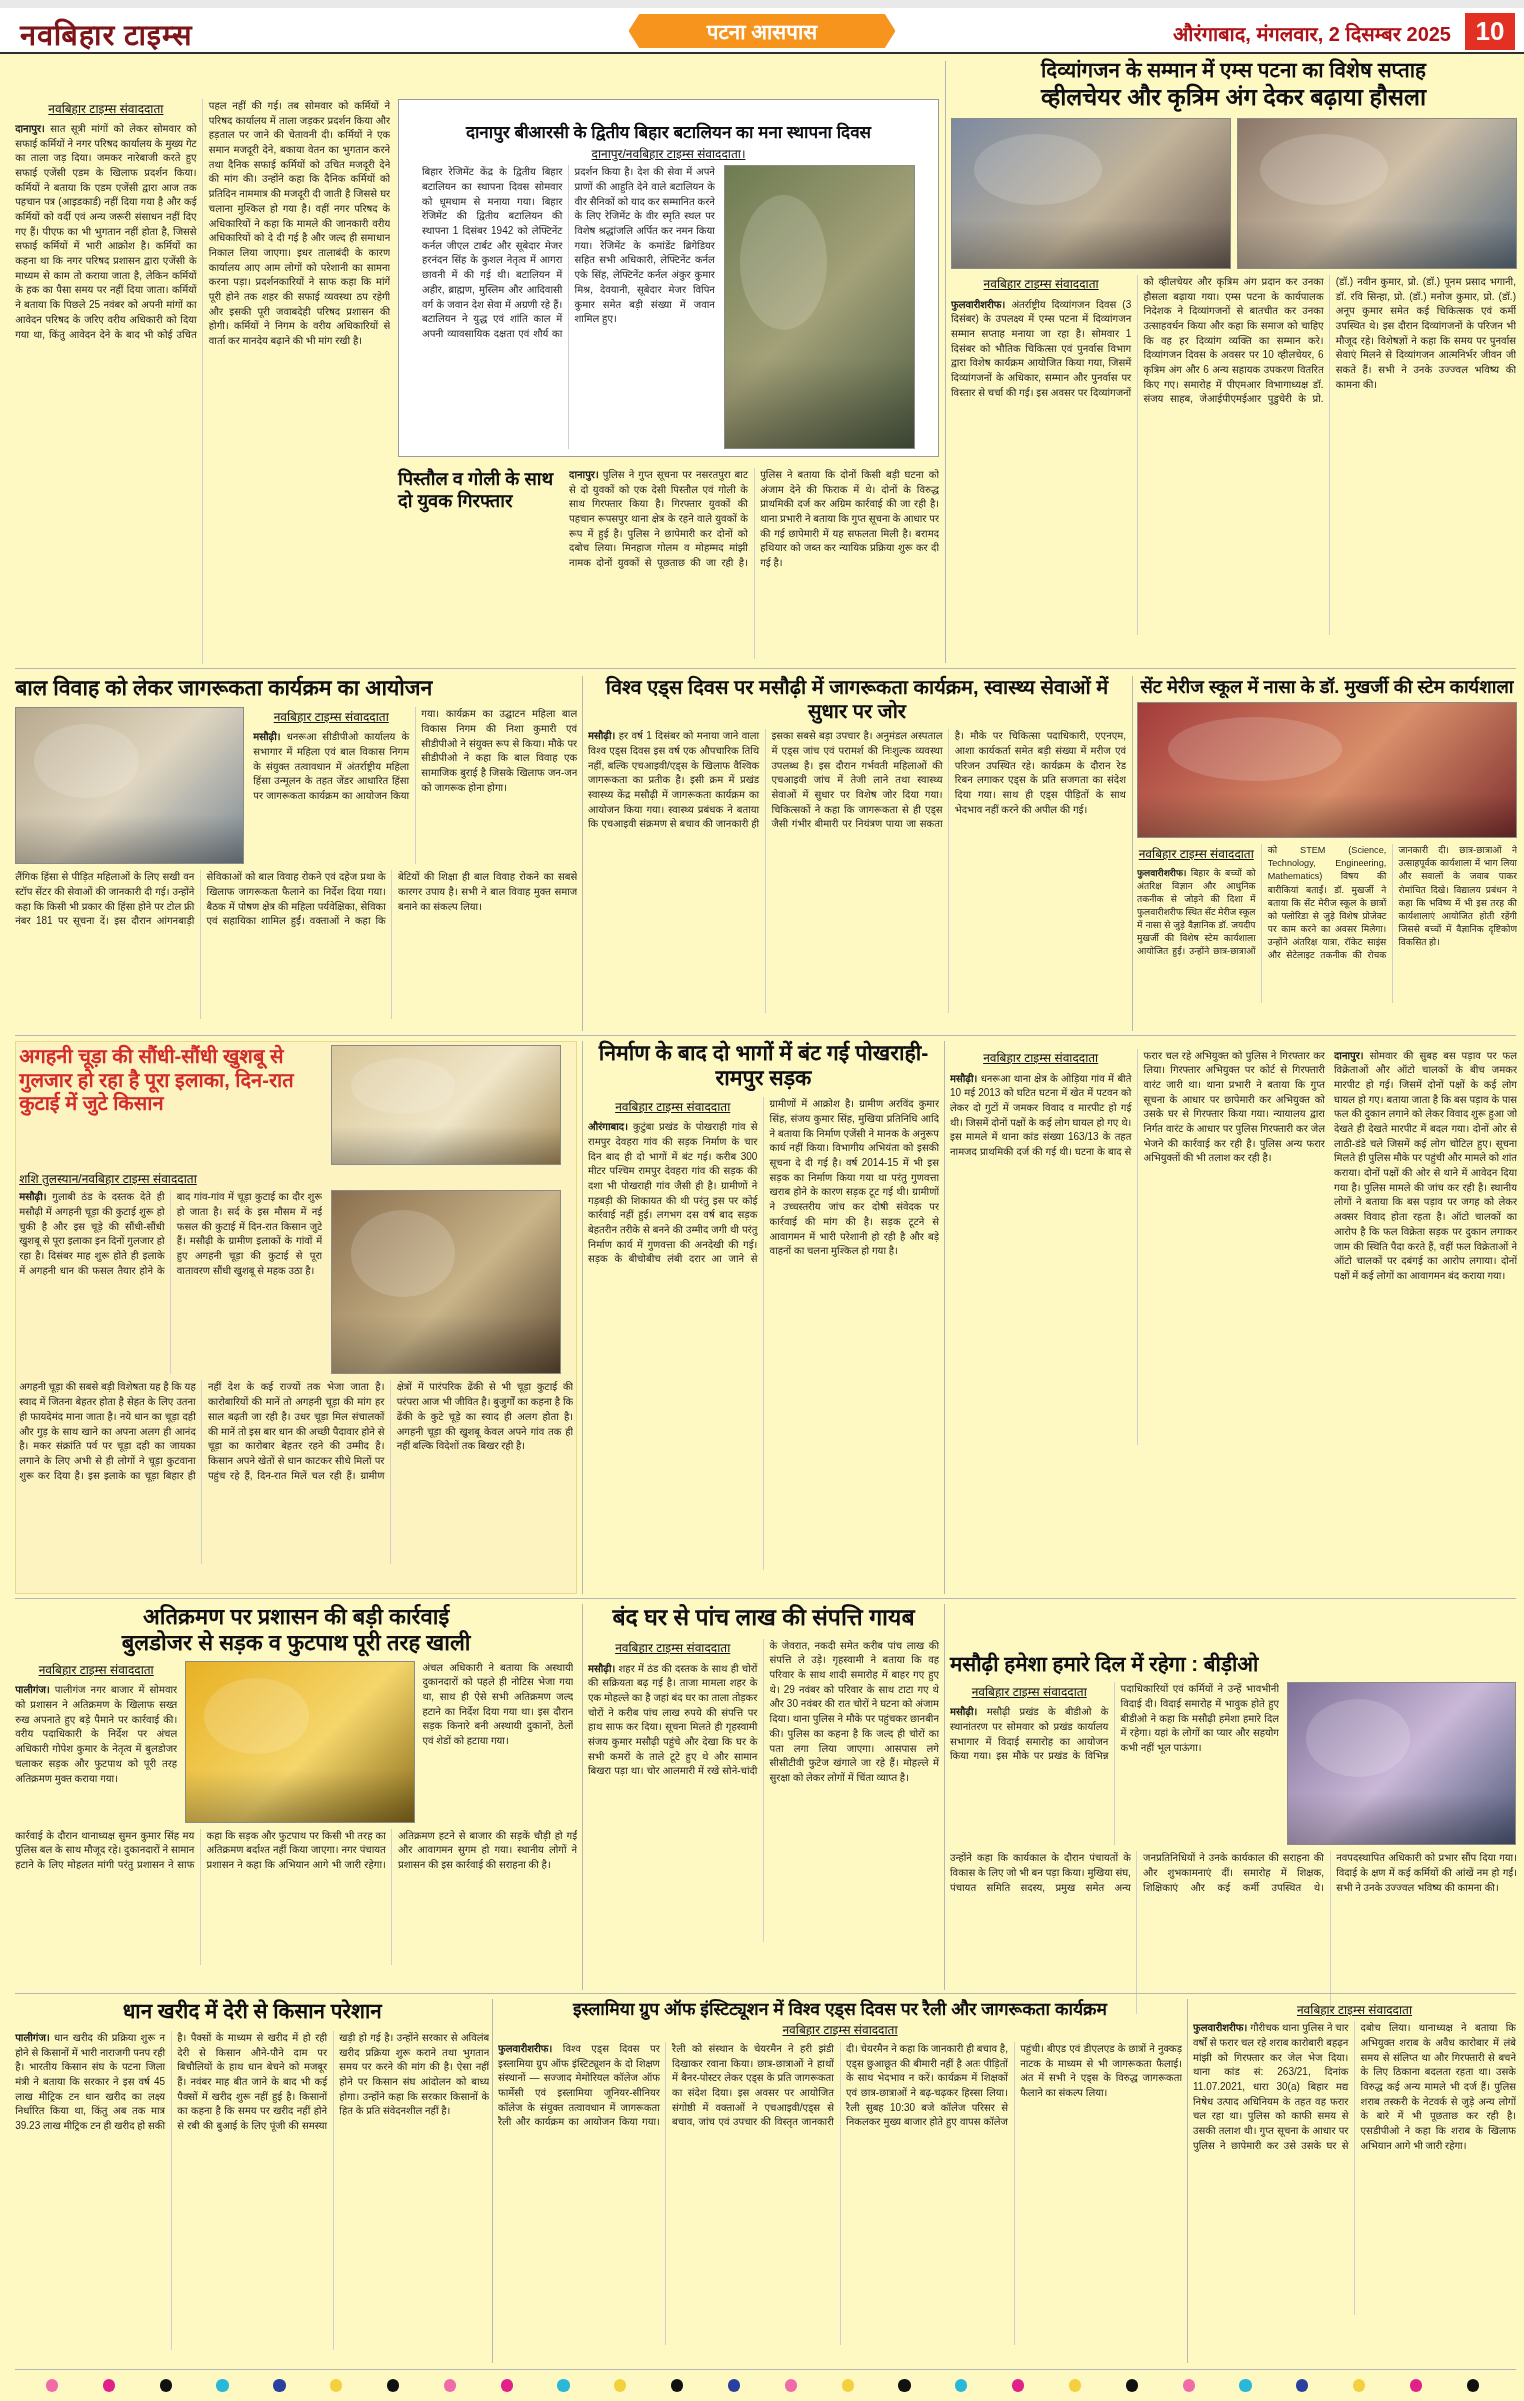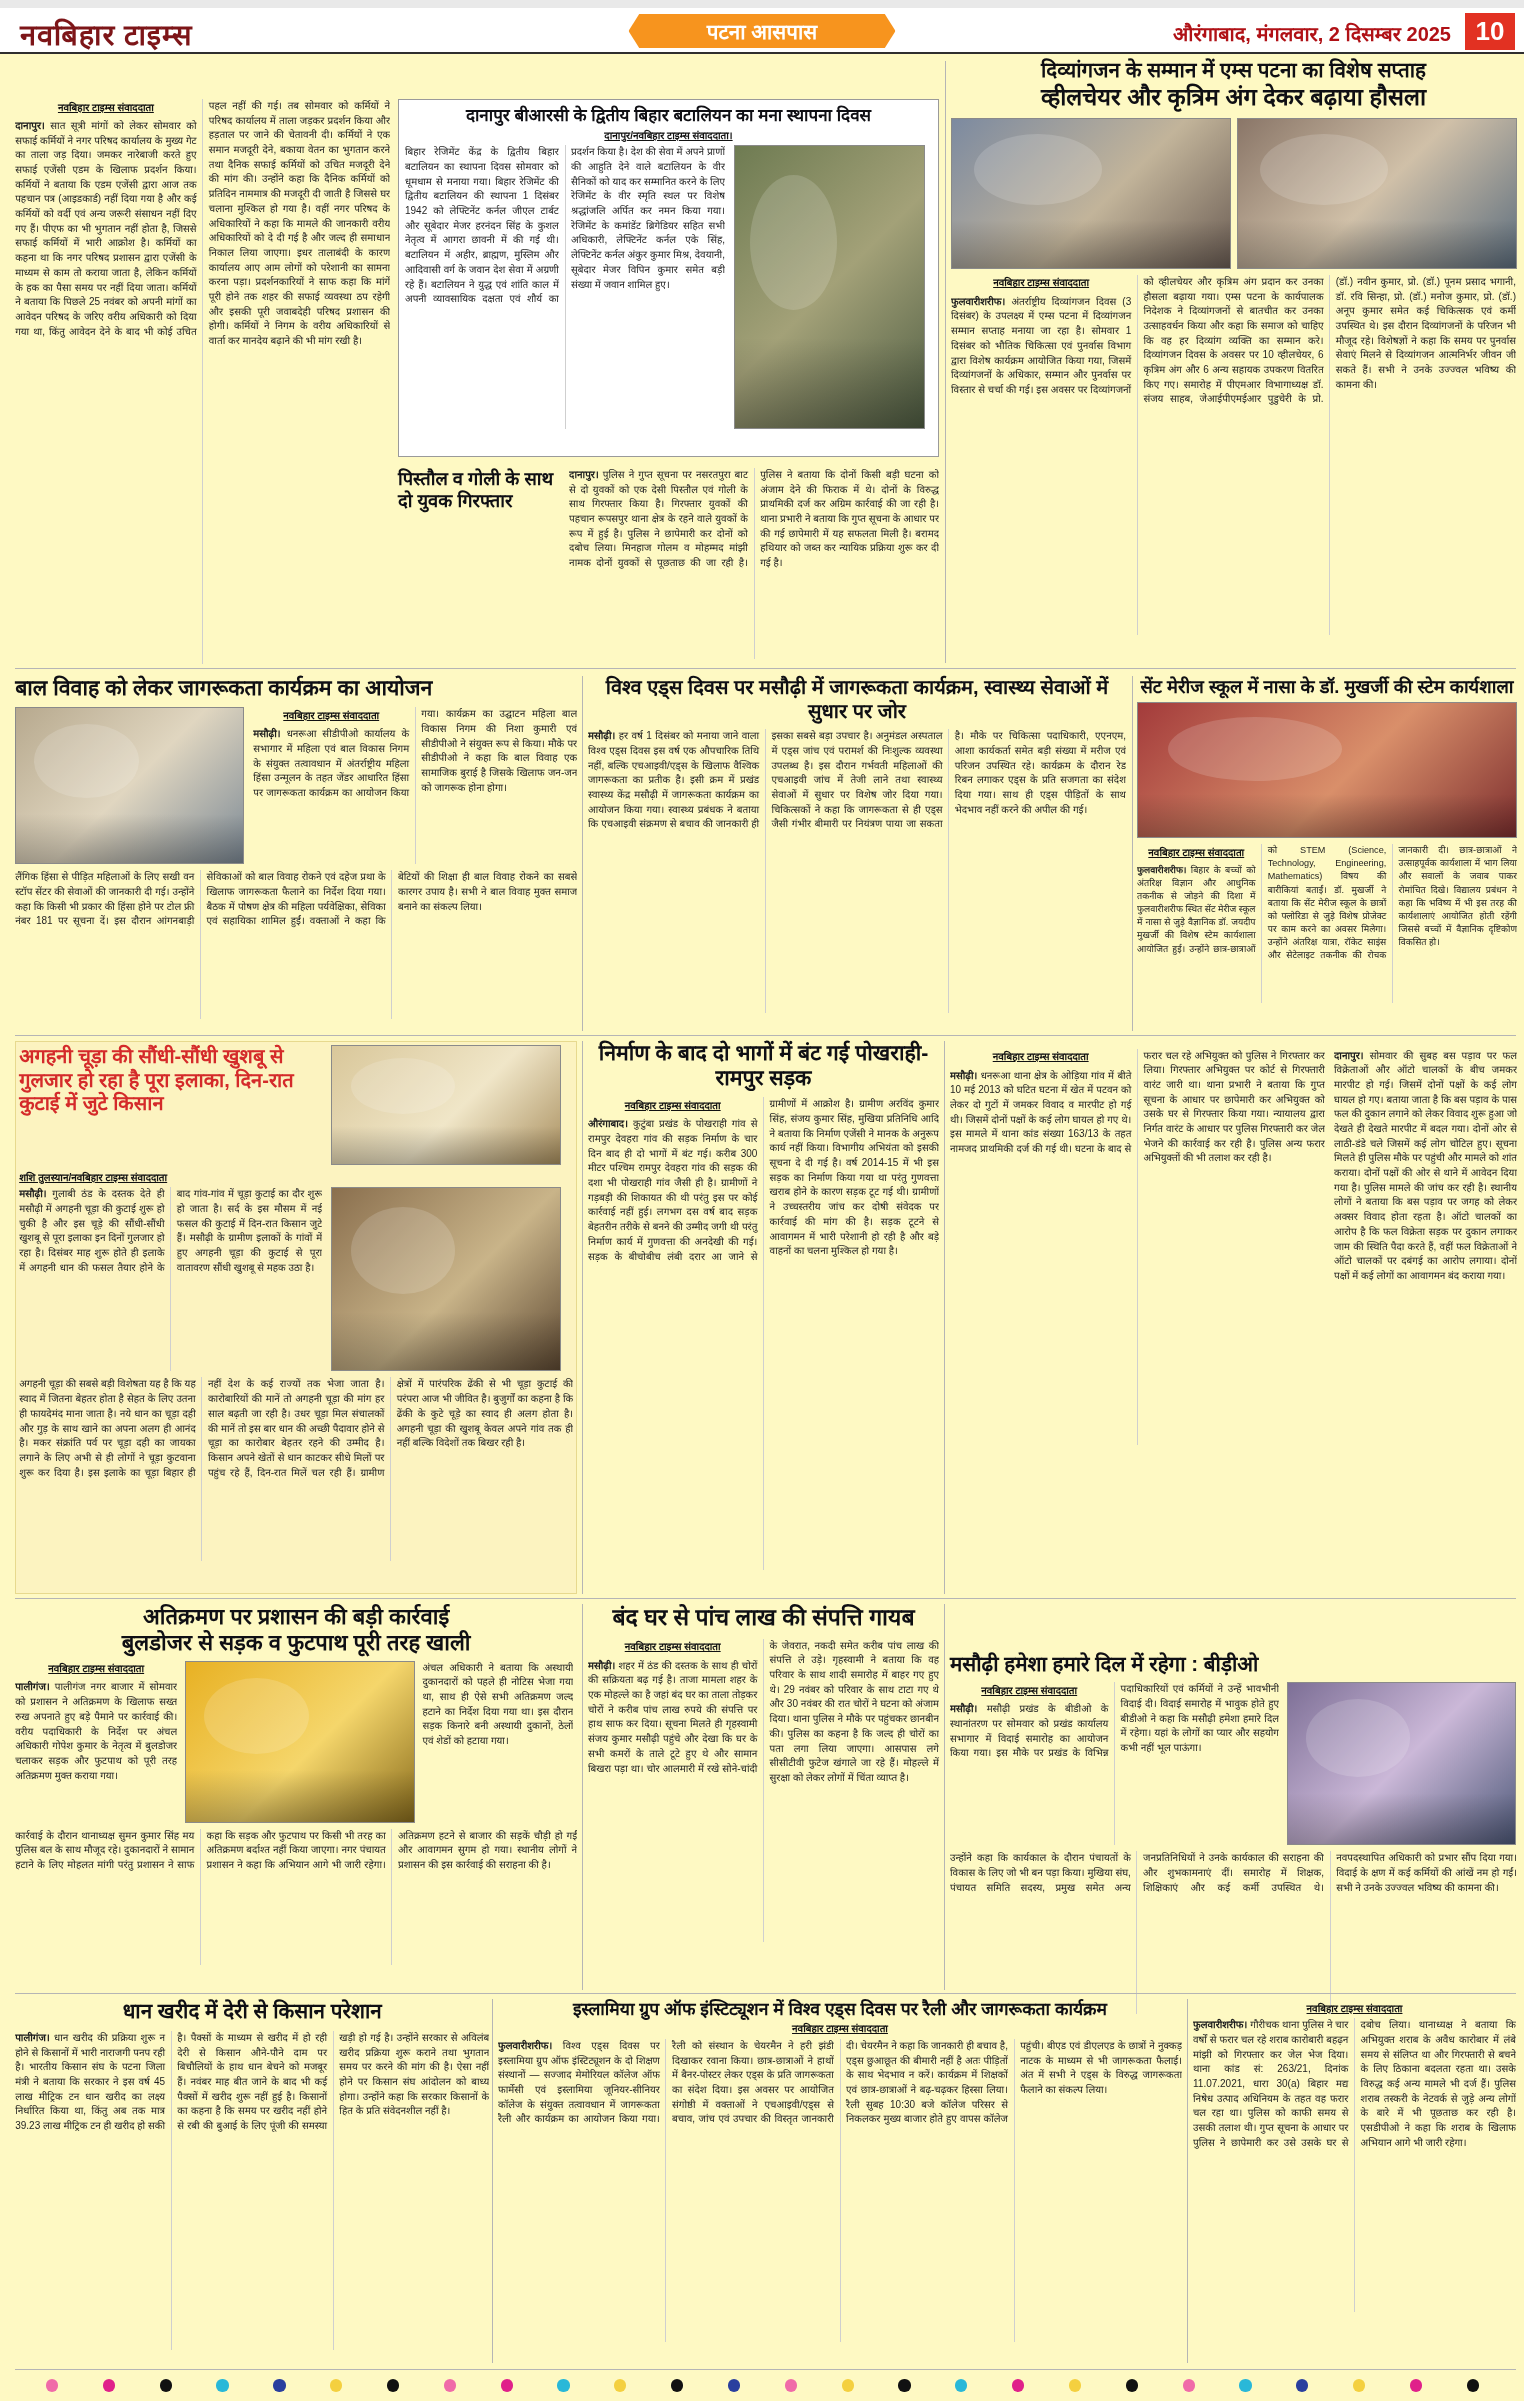--- a/index.html
+++ b/index.html
@@ -14,30 +14,30 @@
         background:#f7941e;color:#fff;font-size:20.6px;font-weight:700;display:flex;align-items:center;justify-content:center;
         clip-path:polygon(10.7px 0,calc(100% - 10.7px) 0,100% 50%,calc(100% - 10.7px) 100%,10.7px 100%,0 50%)}
   .date-line{position:absolute;right:73px;top:12.2px;font-size:20px;font-weight:700;color:#b01116}
   .page-num{position:absolute;right:9.1px;top:4.6px;width:50px;height:37px;background:#e23122;color:#fff;
         font-size:26px;font-weight:800;display:flex;align-items:center;justify-content:center}
   
   .art{position:absolute}
   .hl{font-weight:800;color:#0f0f14;line-height:1.18}
   .hl.red{color:#d42a2a}
   .c{text-align:center}
-  .byl{font-weight:700;font-size:10px;text-align:center;text-decoration:underline;margin:1.5px 0 3.8px;color:#111}
+  .byl{font-weight:400;font-size:12px;text-align:center;text-decoration:underline;margin:1.5px 0 3.8px;color:#111}
   .byl.left{text-align:left}
   .dl{font-weight:700}
   .bt{font-size:10px;line-height:1.47;text-align:justify;overflow:hidden;color:#1d1d1d}
   .sm{font-size:9.1px;line-height:1.44}
   .c2{column-count:2;column-gap:12.2px;column-rule:0.8px solid #cfcfcf}
   .c3{column-count:3;column-gap:12.2px;column-rule:0.8px solid #cfcfcf}
   .c4{column-count:4;column-gap:12.2px;column-rule:0.8px solid #cfcfcf}
   .row{display:flex;gap:9.1px}
-  .box{border:0.8px solid #9a9a9a;padding:6px;background:#fff}
+  .box{border:0.8px solid #9a9a9a;padding:23px;background:#fff}
   .ybox{background:#fcf3c0;padding:3px;border:0.8px solid #e7d98e}
   
   .ph{position:relative;border:0.8px solid #8a8a8a;overflow:hidden;flex-shrink:0}
   .ph::before{content:"";position:absolute;width:46%;height:48%;left:8%;top:10%;background:rgba(255,255,255,.16);border-radius:50%}
   .ph::after{content:"";position:absolute;left:0;right:0;bottom:0;height:32%;background:linear-gradient(rgba(0,0,0,0),rgba(0,0,0,.28))}
   .ph-army{background:linear-gradient(135deg,#6e7b52,#a3a178 50%,#4f5d43)}
   .ph-event1{background:linear-gradient(135deg,#7c8aa0,#c2b49a 55%,#6b5d54)}
   .ph-event2{background:linear-gradient(135deg,#8a7668,#d0c0a8 50%,#5d6e7e)}
   .ph-meeting{background:linear-gradient(135deg,#b7a98e,#e0d6c0 50%,#7d8a96)}
   .ph-students{background:linear-gradient(135deg,#a33b3b,#d98f6a 55%,#7e2f2f)}

